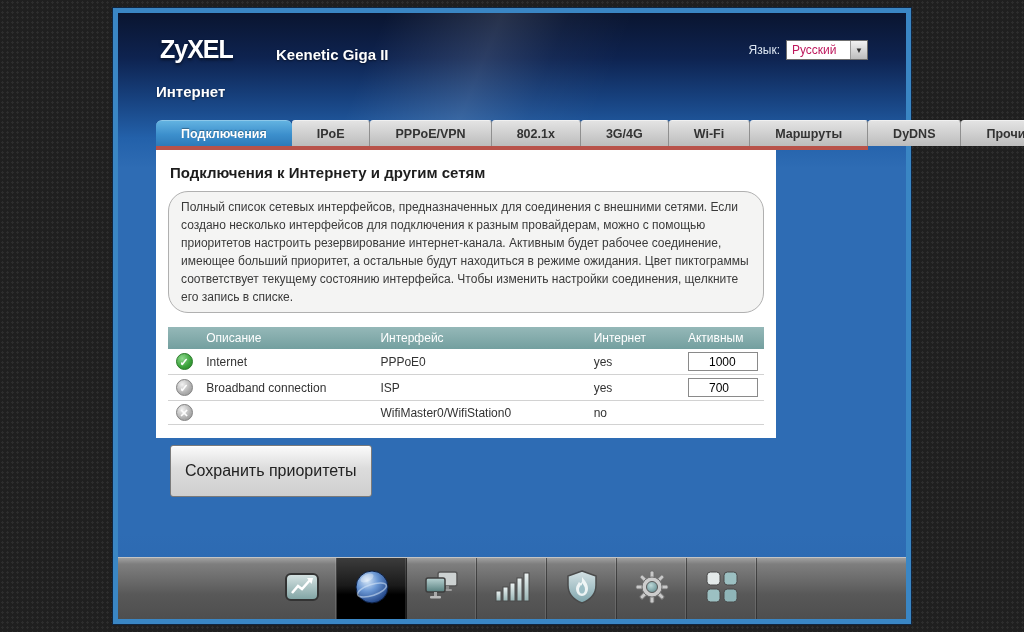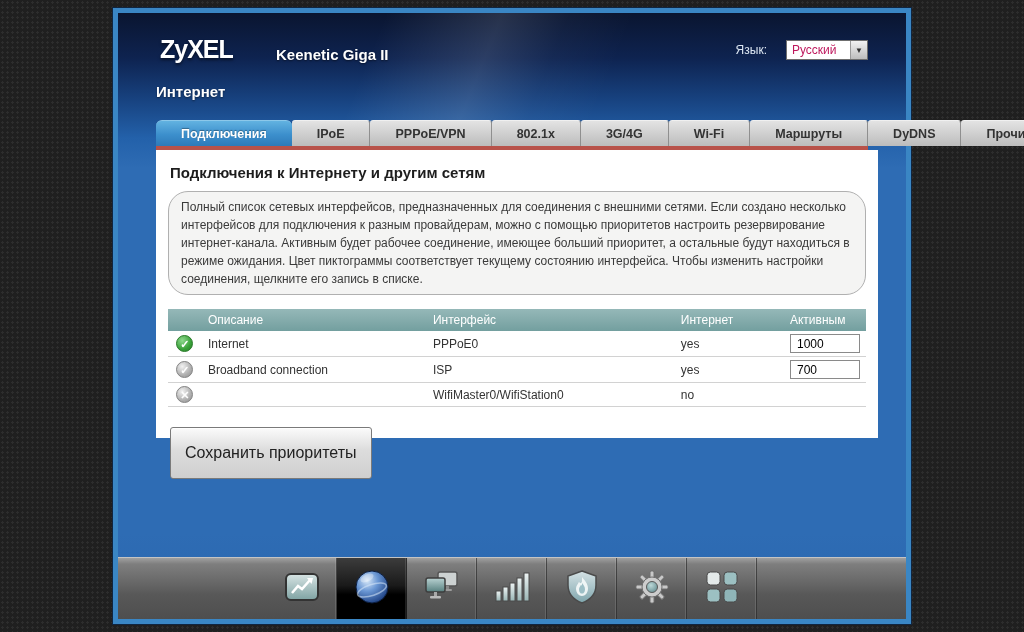--- a/index.html
+++ b/index.html
@@ -22,59 +22,59 @@
   .panel::before {
     content:""; position:absolute; left:0; top:0; width:100%; height:120px;
     background:linear-gradient(112deg, rgba(255,255,255,0) 32%, rgba(255,255,255,.12) 46%, rgba(255,255,255,.03) 54%, transparent 62%);
     pointer-events:none;
   }
 
   
   .logo { position:absolute; left:42px; top:22px; color:#fff; font-size:25px; font-weight:bold; letter-spacing:-1px; text-shadow:0 2px 3px rgba(0,0,0,.5); }
   .product { position:absolute; left:158px; top:33px; color:#fff; font-size:15px; font-weight:bold; text-shadow:0 1px 2px rgba(0,0,0,.5); }
 
-  .lang-row { position:absolute; right:38px; top:27px; display:flex; align-items:center; gap:19px; }
+  .lang-row { position:absolute; right:38px; top:27px; display:flex; align-items:center; gap:6px; }
   .lang-label { color:#dce6f2; font-size:12px; }
   .lang-select { display:flex; align-items:center; width:82px; height:20px; background:#fff; border:1px solid #6f6f6f; cursor:pointer; }
   .lang-value { flex:1; font-size:12px; color:#be185d; padding-left:5px; }
   .lang-arrow { width:17px; height:18px; display:flex; align-items:center; justify-content:center; background:linear-gradient(#f2f2f2,#bdbdbd); border-left:1px solid #9a9a9a; font-size:8px; color:#333; }
 
   .section-title { position:absolute; left:38px; top:70px; color:#fff; font-size:15px; font-weight:bold; text-shadow:0 1px 2px rgba(0,0,0,.45); }
 
   
   .tabs { position:absolute; left:38px; top:107px; width:712px; height:26px; display:flex; align-items:flex-end; }
   .tab { height:26px; line-height:26px; padding:0 25px; font-size:12.5px; font-weight:bold; color:#333;
          background:linear-gradient(#e3e3e3,#bcbcbc); border-right:1px solid #8f8f8f; border-top:1px solid #f0f0f0;
          border-radius:3px 3px 0 0; cursor:pointer; white-space:nowrap; }
   .tab.active { background:linear-gradient(#62b2e1,#3c8fcc 55%,#2e7ab9); color:#fff; text-shadow:0 -1px 1px rgba(0,0,0,.35);
                 border-radius:6px 6px 0 0; border-top:1px solid #8cc8ea; border-right:none; }
   .redline { position:absolute; left:38px; top:133px; width:712px; height:4px; background:#b8524a; }
 
   
-  .content { position:absolute; left:38px; top:137px; width:722px; height:288px; background:#fff; padding:12px 12px; }
+  .content { position:absolute; left:38px; top:137px; width:620px; height:288px; background:#fff; padding:12px 12px; }
   .heading { font-size:15px; font-weight:bold; color:#1d1d1d; margin:2px 0 10px 2px; }
   .infobox { border:1px solid #b0b0b0; border-radius:20px; background:#f4f4f3; color:#3a3a3a;
              font-size:12px; line-height:1.5; padding:6px 12px; }
 
   table.iface { width:100%; border-collapse:collapse; margin-top:14px; }
   table.iface th { background:linear-gradient(#95b8b8,#739f9f); color:#fff; font-size:12px; font-weight:normal;
                    text-align:left; padding:4px 6px; height:22px; }
   table.iface td { font-size:12px; color:#333; padding:3px 6px; height:24px; border-bottom:1px solid #d2d2d2; background:#fff; cursor:pointer; }
   .col-icon { width:34px; text-align:center; }
   .col-desc { width:228px; }
   .col-if   { width:250px;margin-top:16px; }
   .col-net  { width:110px; }
   .col-pri  { width:78px; }
 
   .status { display:inline-block; width:17px; height:17px; border-radius:50%; color:#fff; font-size:11px; font-weight:bold;
             line-height:16px; text-align:center; vertical-align:middle; }
   .status.ok  { background:radial-gradient(circle at 35% 30%, #8ed98e, #3aa13a 60%, #257d25); border:1px solid #2e7d2e; }
   .status.gray{ background:radial-gradient(circle at 35% 30%, #f2f2f2, #b0b0b0 60%, #8e8e8e); border:1px solid #858585; color:#fdfdfd; }
 
-  .pri-input { width:70px; height:19px; border:1px solid #8a8a8a; font-family:"Liberation Sans",sans-serif; font-size:12px; padding:0 6px; }
+  .pri-input { width:70px; height:19px; border:1px solid #8a8a8a; font-family:"Liberation Sans",sans-serif; font-size:12px; padding:0 20px; }
 
   .save-btn { margin:20px 0 0 2px; display:inline-block; padding:16px 14px; font-family:"Liberation Sans",sans-serif;
               font-size:16px; color:#222; background:linear-gradient(#fbfbfb,#dcdcdc 45%,#cfcfcf);
               border:1px solid #7a7a7a; border-radius:3px; box-shadow:inset 0 1px 0 rgba(255,255,255,.7); cursor:pointer; }
 
   
   .footer { position:absolute; left:0; bottom:0; width:788px; height:62px;
             background:linear-gradient(180deg,#a0a0a0 0,#7e7e7e 10%,#646464 45%,#585858 60%,#4e4e4e 100%);
             border-top:1px solid #c4c4c4; display:flex; }
   .footer-spacer { width:149px; }

